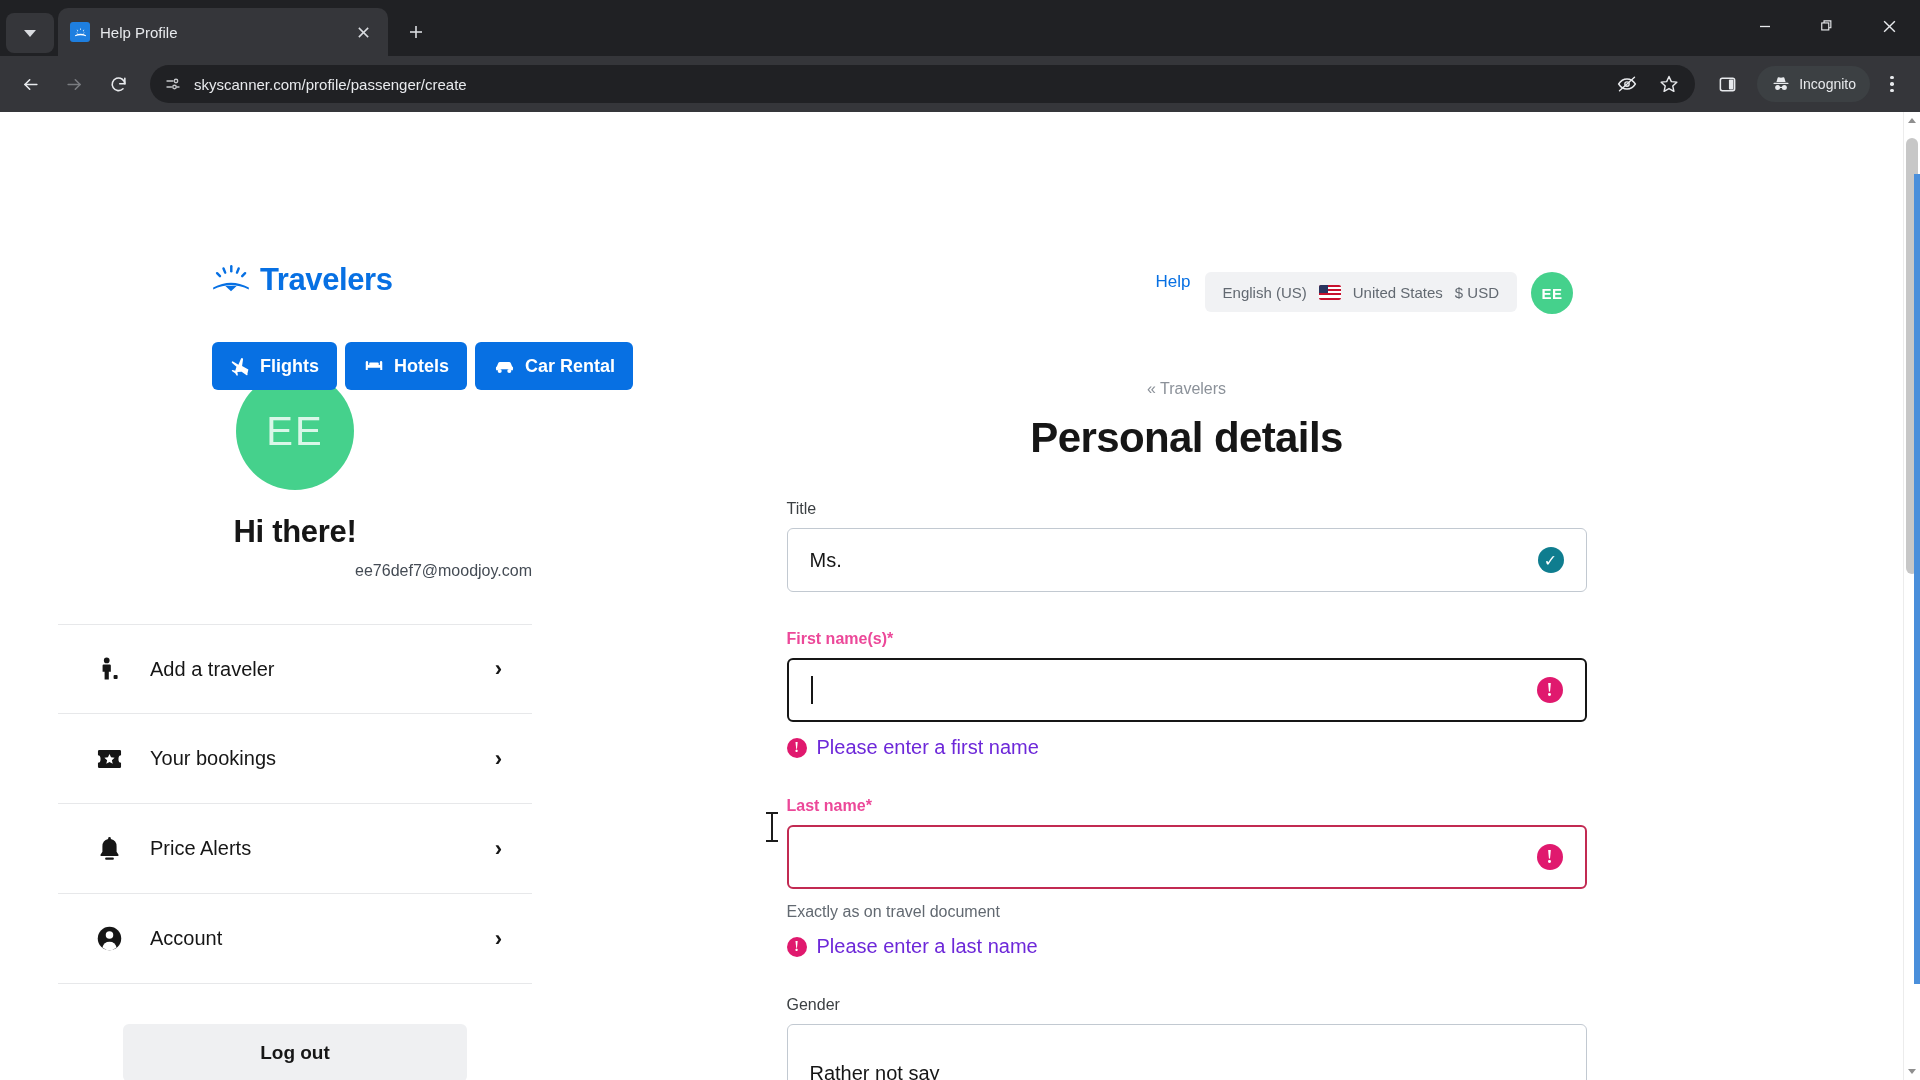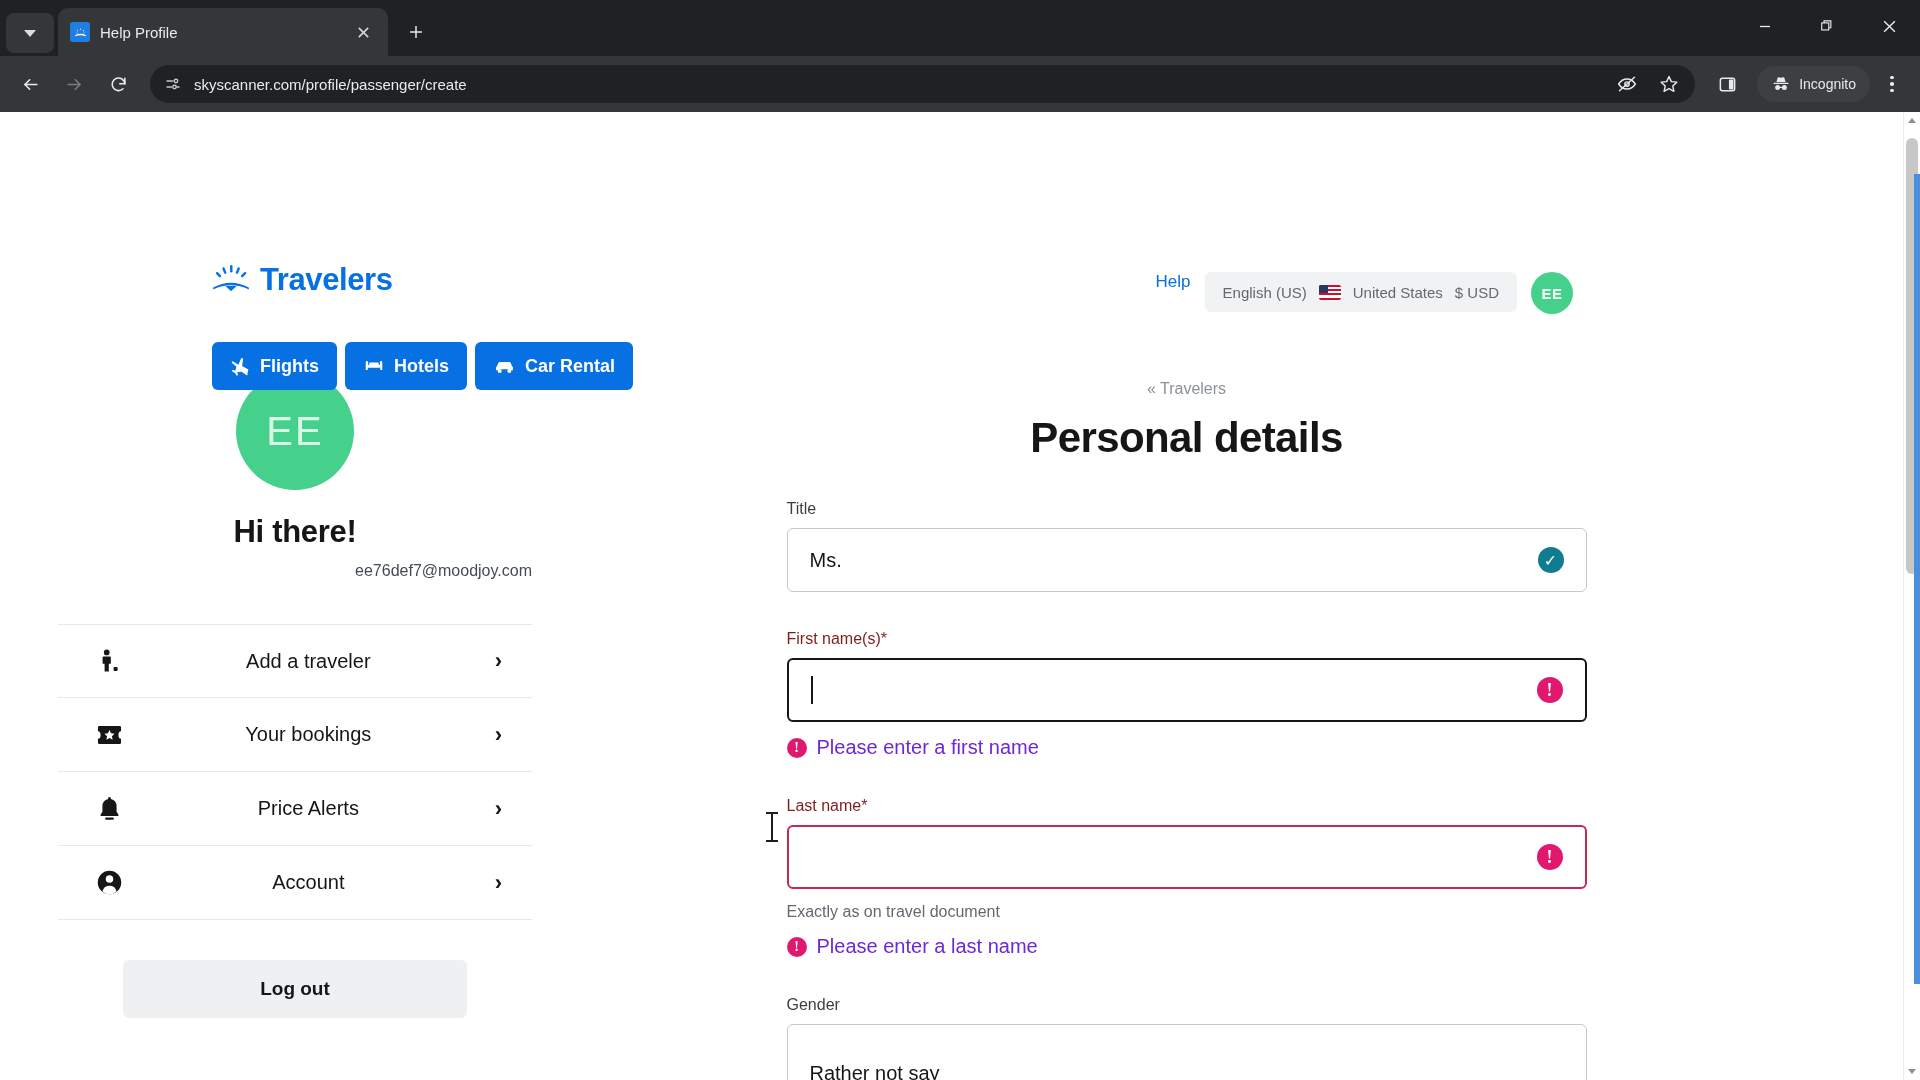--- a/index.html
+++ b/index.html
@@ -140,22 +140,22 @@
     width:118px;height:118px;border-radius:50%;background:#45d18c;color:#d9f7e8;
     display:flex;align-items:center;justify-content:center;font-size:40px;font-weight:400;
     letter-spacing:2px; margin:0 auto;
   }
   .hi-there { text-align:center; font-size:31px; font-weight:700; color:#161616;
               margin-top:24px; letter-spacing:-0.3px; }
   .user-email { text-align:right; font-size:16px; color:#444b54; margin-top:12px; }
 
   .side-menu { margin-top:44px; }
   .side-item {
-    height:74px; display:flex; align-items:center; gap:28px;
-    border-bottom:1px solid #e7e8ea; padding:0 8px 0 38px;text-align:center;
+    height:90px; display:flex; align-items:center; gap:28px;
+    border-bottom:1px solid #e7e8ea; padding:0 8px 0 38px;
   }
   .side-item:first-child { border-top:1px solid #e7e8ea; }
   .side-icon { width:26px; display:flex; align-items:center; justify-content:center; color:#161616; flex:none; }
   .side-label { flex:1; font-size:20px; color:#161616; }
   .side-chev { color:#161616; font-size:22px; font-weight:700; margin-right:22px; }
 
   .logout-wrap { display:flex; justify-content:center; margin-top:40px; }
   .logout-btn {
     width:344px; height:58px; border-radius:6px; background:#eff0f2; color:#161616;
     font-size:19px; font-weight:700; display:flex; align-items:center; justify-content:center;
@@ -163,21 +163,21 @@
 
   
   .main { flex:1; padding-top:100px; padding-right:120px; }
   .form-wrap { max-width:800px; margin:8px auto; }
   .breadcrumb { text-align:center; color:#8b9199; font-size:16px; }
   .page-title { text-align:center; font-size:42px; font-weight:700; color:#161616;
                 margin-top:16px; letter-spacing:-0.6px; }
 
   .field { margin-top:38px; }
   .field-label { font-size:16px; color:#3c4043; margin-bottom:10px; }
-  .field-label.error { color:#7f1d1d; font-weight:400; }
+  .field-label.error { color:#ec4899; font-weight:700; }
 
   .input-box {
     height:64px; border:1px solid #c2c9d1; border-radius:6px; background:#fff;
     display:flex; align-items:center; padding:16px 22px; position:relative;
   }
   .input-box.valid { border-color:#c2c9d1; }
   .input-box.focused-error { border:2px solid #161616; }
   .input-box.error { border:2px solid #c22a52; }
   .input-val { font-size:20px; color:#161616; flex:1; }
   .caret { width:2px; height:28px; background:#161616; animation:blink 1.1s steps(1) infinite; }

